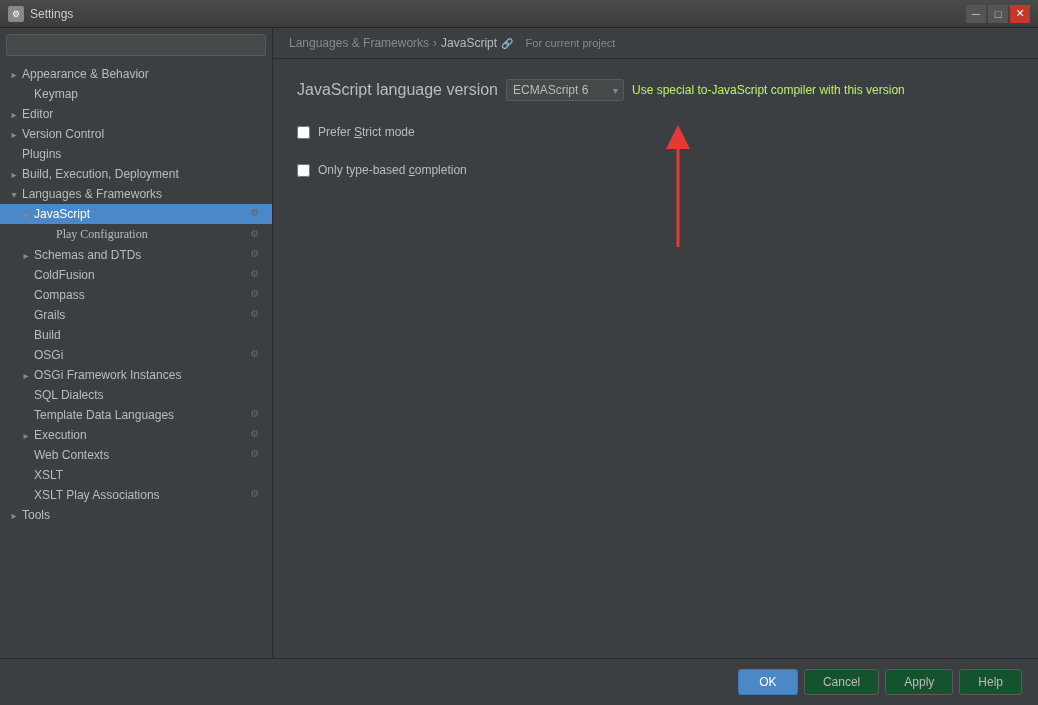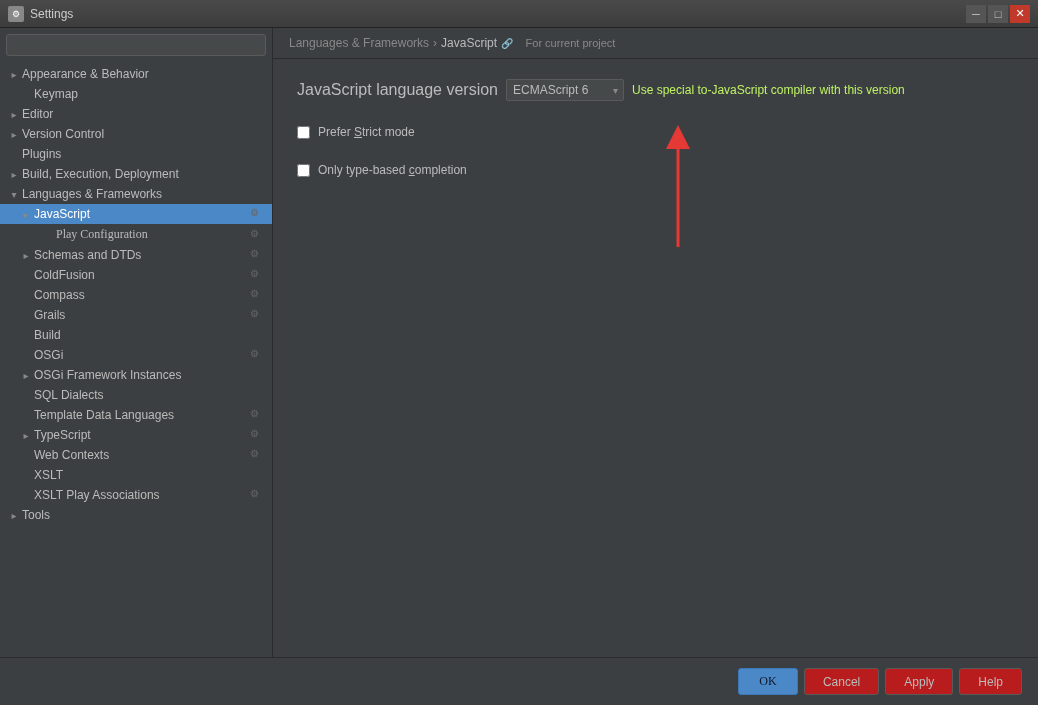--- a/index.html
+++ b/index.html
@@ -243,32 +243,31 @@
       padding: 10px 16px;
       display: flex;
       justify-content: flex-end;
       gap: 6px;
     }
 
     .footer-btn {
       padding: 5px 18px;
       border: 1px solid #5a5a5a;
       border-radius: 3px;
-      background: #b91c1c;
+      background: #14532d;
       color: #bbbbbb;
       font-size: 12px;
       cursor: pointer;
       min-width: 60px;
       text-align: center;
     }
     .footer-btn.primary {
       background: #4a88c7;
       border-color: #3a78b7;
-      color: #0f172a;
-      font-family: Liberation Serif, serif;
+      color: #ffffff;
     }
   </style>
 </head>
 <body>
 
 <div class="title-bar">
   <div class="title-bar-icon">⚙</div>
   <span class="title-bar-title">Settings</span>
   <div class="title-bar-controls">
     <button class="title-bar-btn">─</button>
@@ -378,21 +377,21 @@
         </div>
 
         <div class="tree-item indent-1">
           <span class="tree-arrow leaf"></span>
           <span class="tree-label">Template Data Languages</span>
           <span class="settings-icon">⚙</span>
         </div>
 
         <div class="tree-item indent-1">
           <span class="tree-arrow collapsed"></span>
-          <span class="tree-label">TypeScript</span>
+          <span class="tree-label">Execution</span>
           <span class="settings-icon">⚙</span>
         </div>
 
         <div class="tree-item indent-1">
           <span class="tree-arrow leaf"></span>
           <span class="tree-label">Web Contexts</span>
           <span class="settings-icon">⚙</span>
         </div>
 
         <div class="tree-item indent-1">

